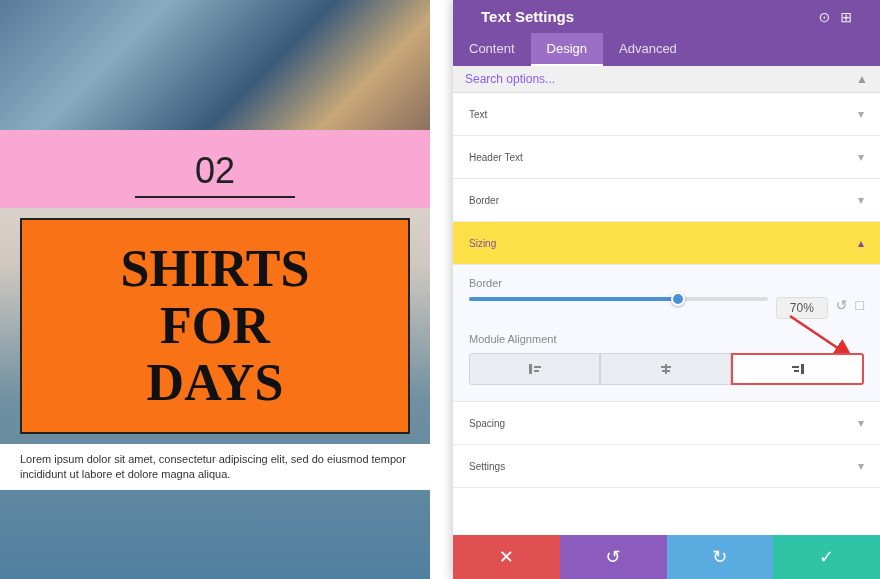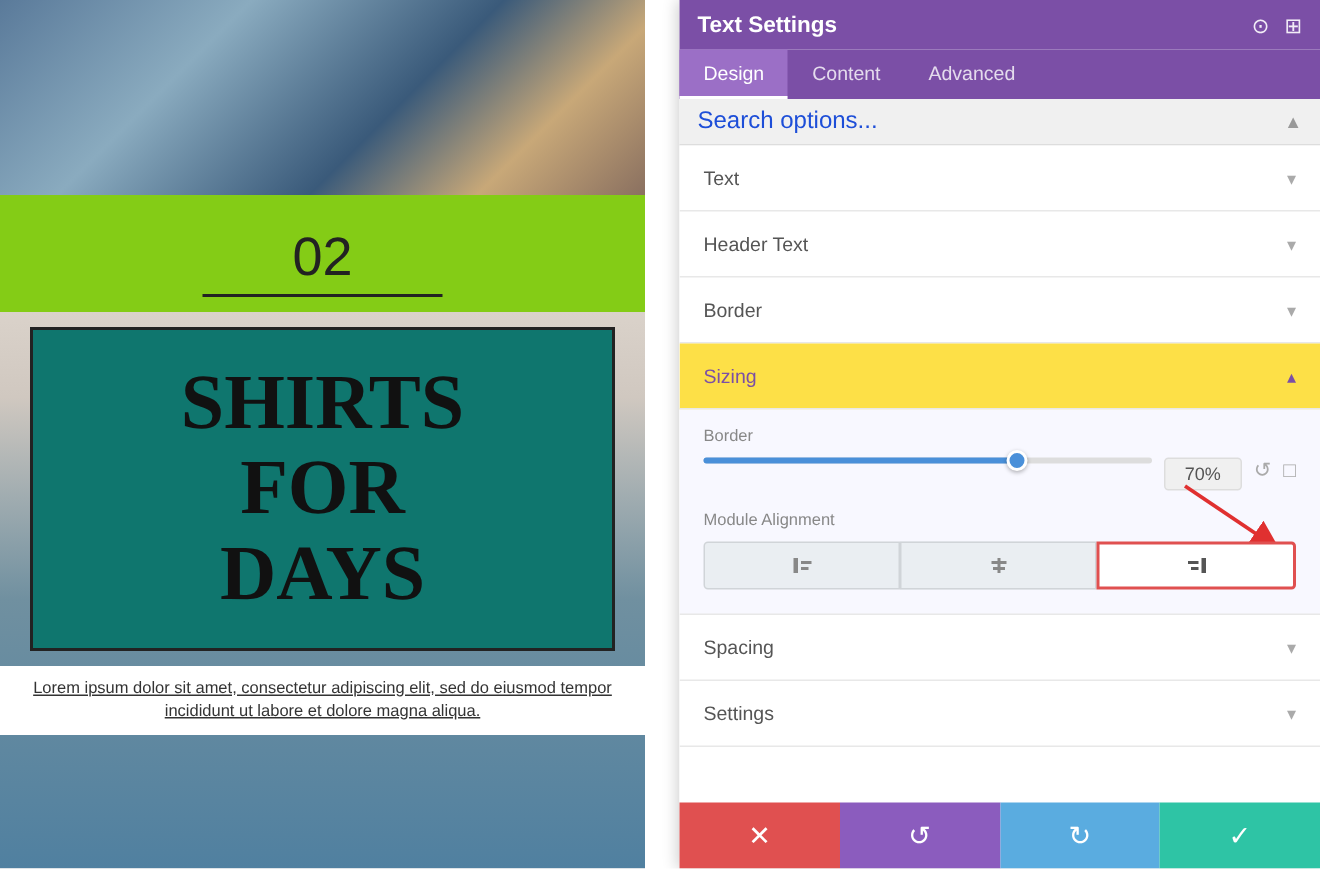--- a/index.html
+++ b/index.html
@@ -40,21 +40,21 @@
     .page-content {
       position: absolute;
       top: 130px;
       left: 0;
       width: 430px;
       background: transparent;
     }
 
     .number-section {
       padding: 20px 22px 10px;
-      background: #84cc16;
+      background: #f9a8d4;
       text-align: center;
     }
 
     .number-text {
       font-size: 36px;
       font-weight: 400;
       color: #222;
       display: block;
     }
 
@@ -62,63 +62,62 @@
       width: 160px;
       height: 2px;
       background: #222;
       margin: 4px auto 0;
     }
 
     .shirts-box {
       border: 2px solid #222;
       margin: 10px 20px;
       padding: 20px 10px;
-      background: #0f766e;
+      background: #f97316;
       text-align: center;
       min-height: 200px;
       display: flex;
       align-items: center;
       justify-content: center;
     }
 
     .shirts-text {
       font-family: Georgia, 'Times New Roman', serif;
       font-size: 52px;
       font-weight: 900;
       line-height: 1.1;
       color: #111;
       text-transform: uppercase;
     }
 
     .lorem-text {
       font-size: 11px;
       color: #333;
       padding: 8px 20px;
-      text-align: center;
+      text-align: left;
       background: white;
       line-height: 1.4;
-      text-decoration: underline;
     }
 
     
     .settings-panel {
       position: absolute;
       top: 0;
       right: 0;
       width: 427px;
       height: 579px;
       background: #fff;
       display: flex;
       flex-direction: column;
       box-shadow: -2px 0 10px rgba(0,0,0,0.2);
     }
 
     .panel-header {
       background: #7b4fa6;
-      padding: 8px 12px;
+      padding: 8px 28px;
       display: flex;
       align-items: center;
       justify-content: space-between;
       flex-shrink: 0;
       gap: 16px;
     }
 
     .panel-title {
       color: white;
       font-size: 15px;
@@ -163,22 +162,22 @@
       background: #f0f0f0;
       padding: 6px 12px;
       display: flex;
       align-items: center;
       justify-content: space-between;
       border-bottom: 1px solid #ddd;
       flex-shrink: 0;
     }
 
     .search-text {
-      font-size: 16px;
-      color: #1d4ed8;
+      font-size: 12px;
+      color: #8b5cf6;
     }
 
     .search-arrow {
       color: #999;
       font-size: 12px;
     }
 
     .panel-body {
       flex: 1;
       overflow-y: auto;
@@ -192,21 +191,21 @@
       padding: 14px 16px;
       border-bottom: 1px solid #e8e8e8;
       cursor: pointer;
     }
 
     .section-row.expanded {
       background: #fde047;
     }
 
     .section-label {
-      font-size: 13px;
+      font-size: 10px;
       color: #555;
     }
 
     .section-label.purple {
       color: #7b4fa6;
       font-weight: 500;
     }
 
     .chevron {
       font-size: 12px;
@@ -388,22 +387,22 @@
 
   <div class="panel-header">
     <span class="panel-title">Text Settings</span>
     <div class="panel-header-icons">
       <span class="panel-header-icon">⊙</span>
       <span class="panel-header-icon">⊞</span>
     </div>
   </div>
 
   <div class="panel-tabs">
+    <div class="panel-tab">Content</div>
     <div class="panel-tab active">Design</div>
-    <div class="panel-tab">Content</div>
     <div class="panel-tab">Advanced</div>
   </div>
 
   <div class="search-bar">
     <span class="search-text">Search options...</span>
     <span class="search-arrow">▲</span>
   </div>
 
   <div class="panel-body">
 

